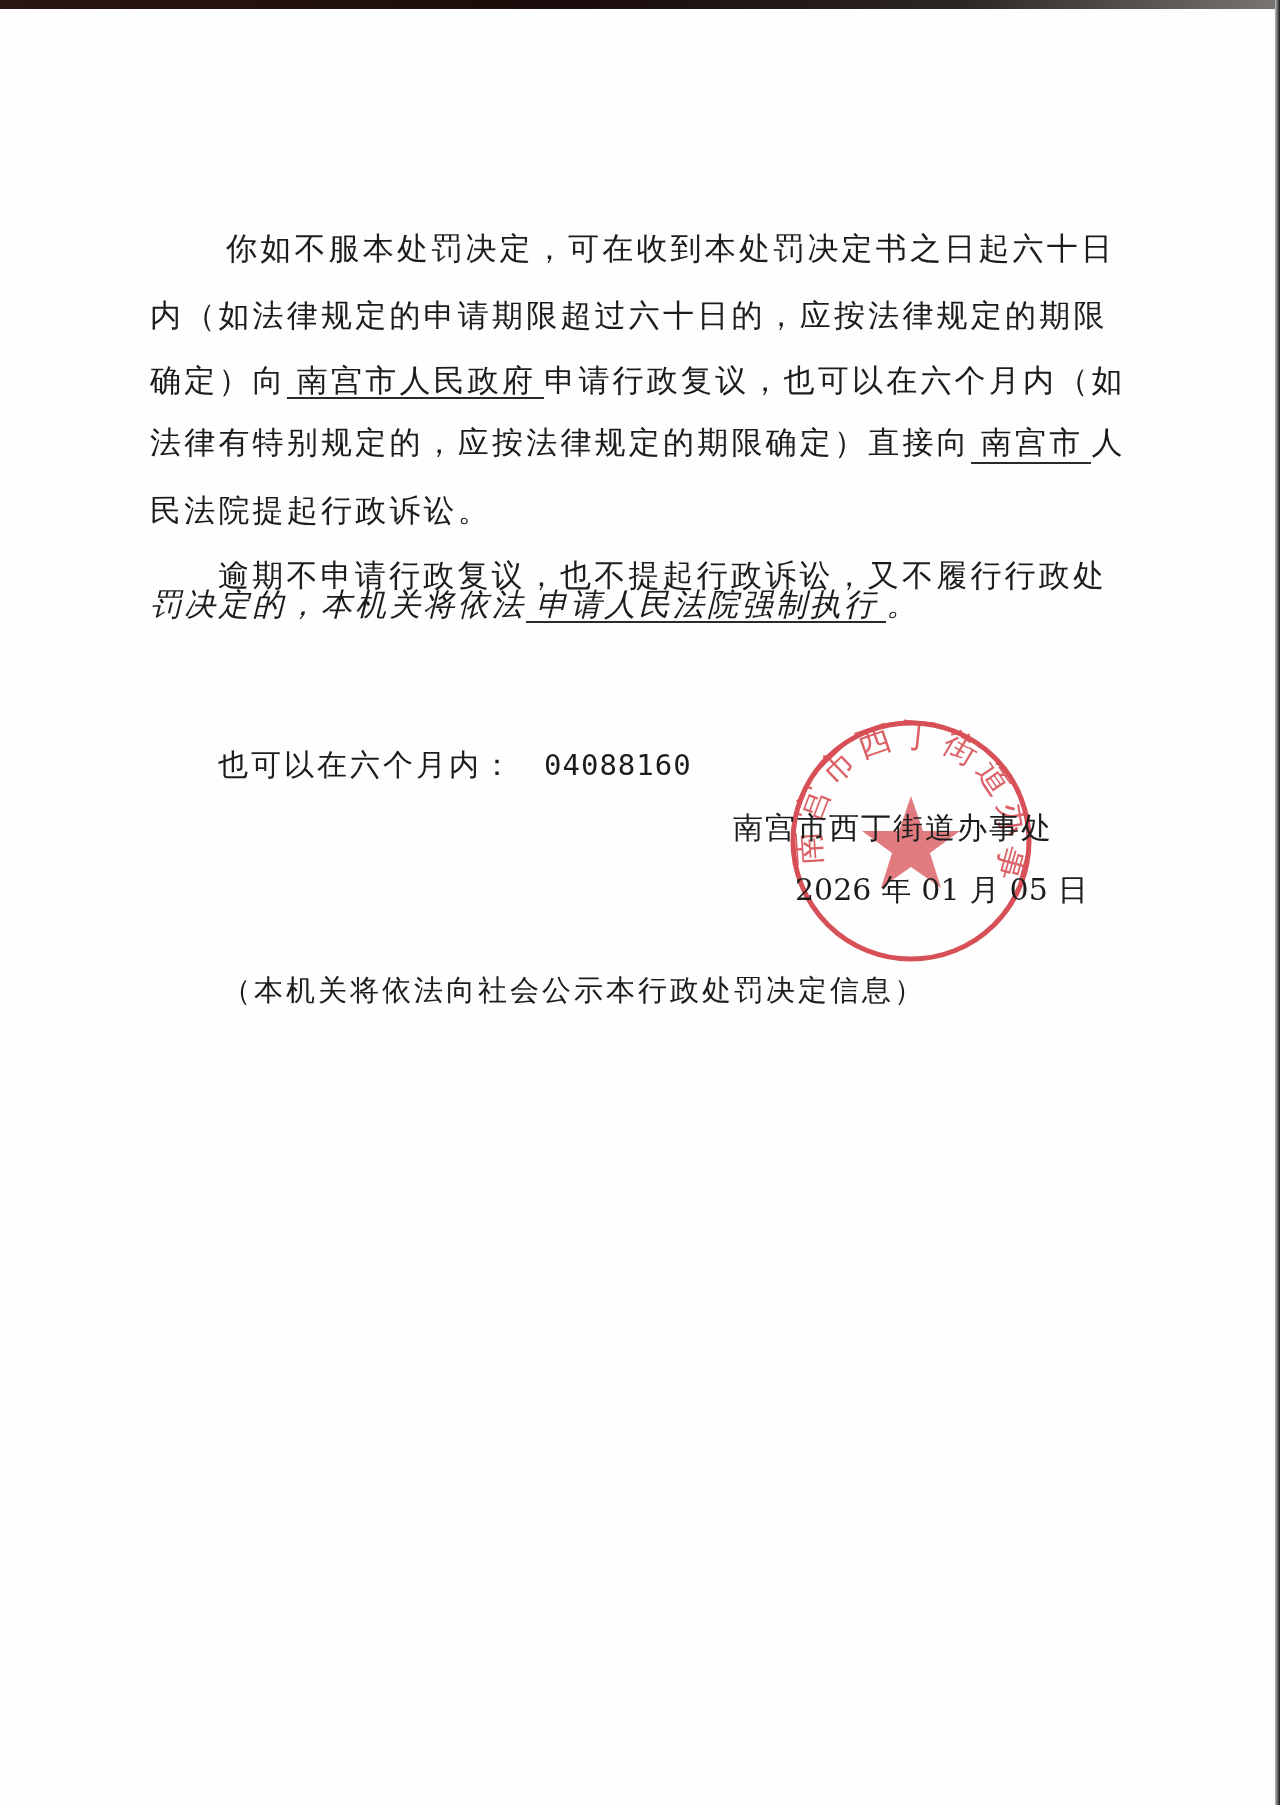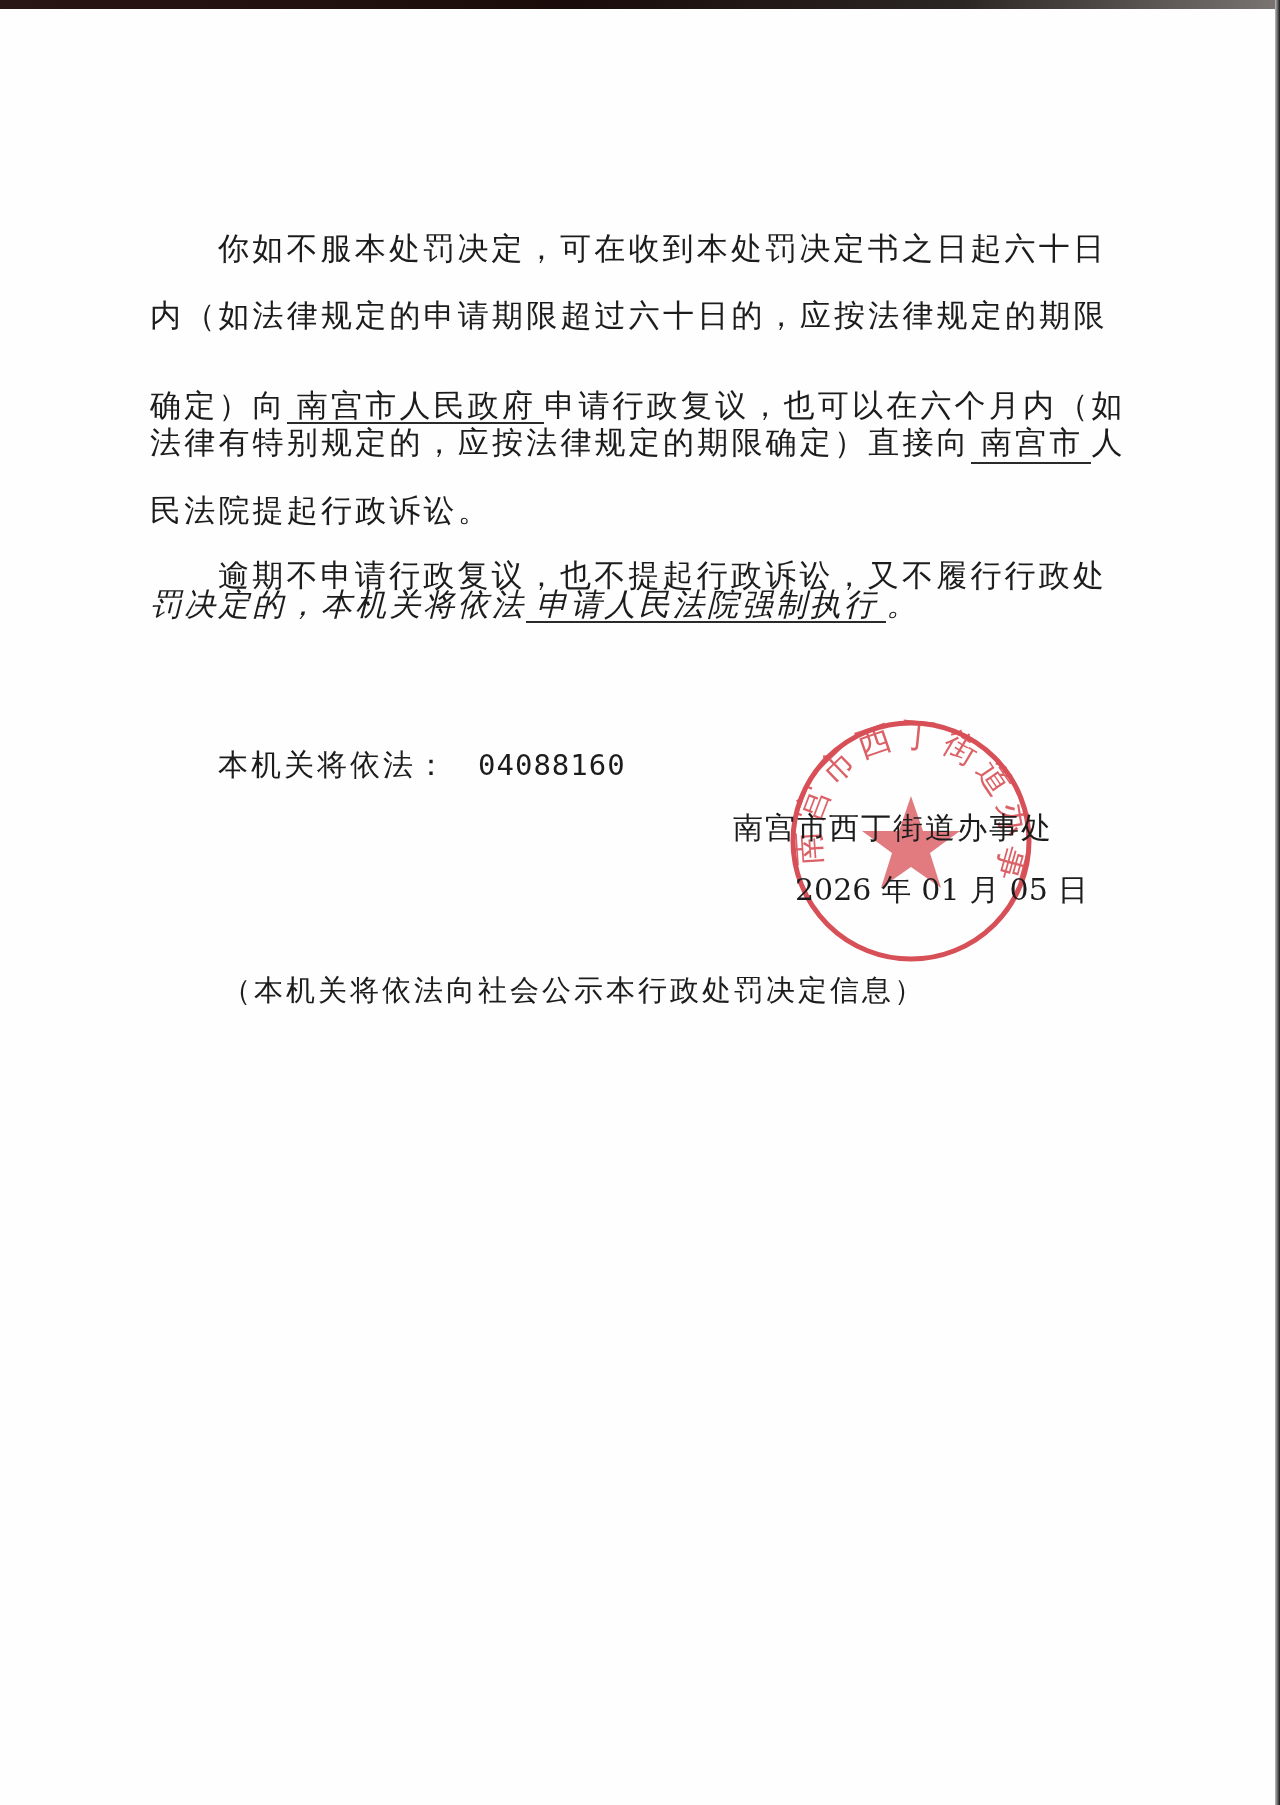--- a/index.html
+++ b/index.html
@@ -94,50 +94,50 @@
       opacity: 0.85;
     }
   </style>
 </head>
 <body>
 
 <div class="top-edge"></div>
 
 <div class="page"></div>
 
-<div class="line indent" style="top:228px;">
+<div class="line indent" style="top:228px;margin-left:8px;">
   <span>你如不服本处罚决定，可在收到本处罚决定书之日起六十日</span>
 </div>
 
 <div class="line" style="top:295px;">
   <span>内（如法律规定的申请期限超过六十日的，应按法律规定的期限</span>
 </div>
 
-<div class="line" style="top:360px;margin-top:25px;">
+<div class="line" style="top:360px;">
   <span>确定）向</span><span class="u">南宫市人民政府</span><span>申请行政复议，也可以在六个月内（如</span>
 </div>
 
 <div class="line" style="top:425px;font-family:Liberation Mono, monospace;">
   <span>法律有特别规定的，应按法律规定的期限确定）直接向</span><span class="u">南宫市</span><span>人</span>
 </div>
 
 <div class="line" style="top:490px;">
   <span>民法院提起行政诉讼。</span>
 </div>
 
 <div class="line indent" style="top:555px;">
   <span>逾期不申请行政复议，也不提起行政诉讼，又不履行行政处</span>
 </div>
 
 <div class="line" style="top:584px;font-style:italic;">
   <span>罚决定的，本机关将依法</span><span class="u">申请人民法院强制执行</span><span>。</span>
 </div>
 
 <div class="license">
-  <span>本机关将依法：</span><span class="num">04088160</span>
+  <span>也可以在六个月内：</span><span class="num">04088160</span>
 </div>
 
 <svg class="seal" viewBox="0 0 246 246">
   <g fill="none" stroke="#d2323a" stroke-width="5">
     <circle cx="123" cy="123" r="118"></circle>
   </g>
   <defs>
     <path id="sealArc" d="M 40 160 A 92 92 0 1 1 206 160"></path>
   </defs>
   <text font-family="DejaVu Serif, serif" font-size="34" fill="#d2323a" letter-spacing="6" opacity="0.9">

